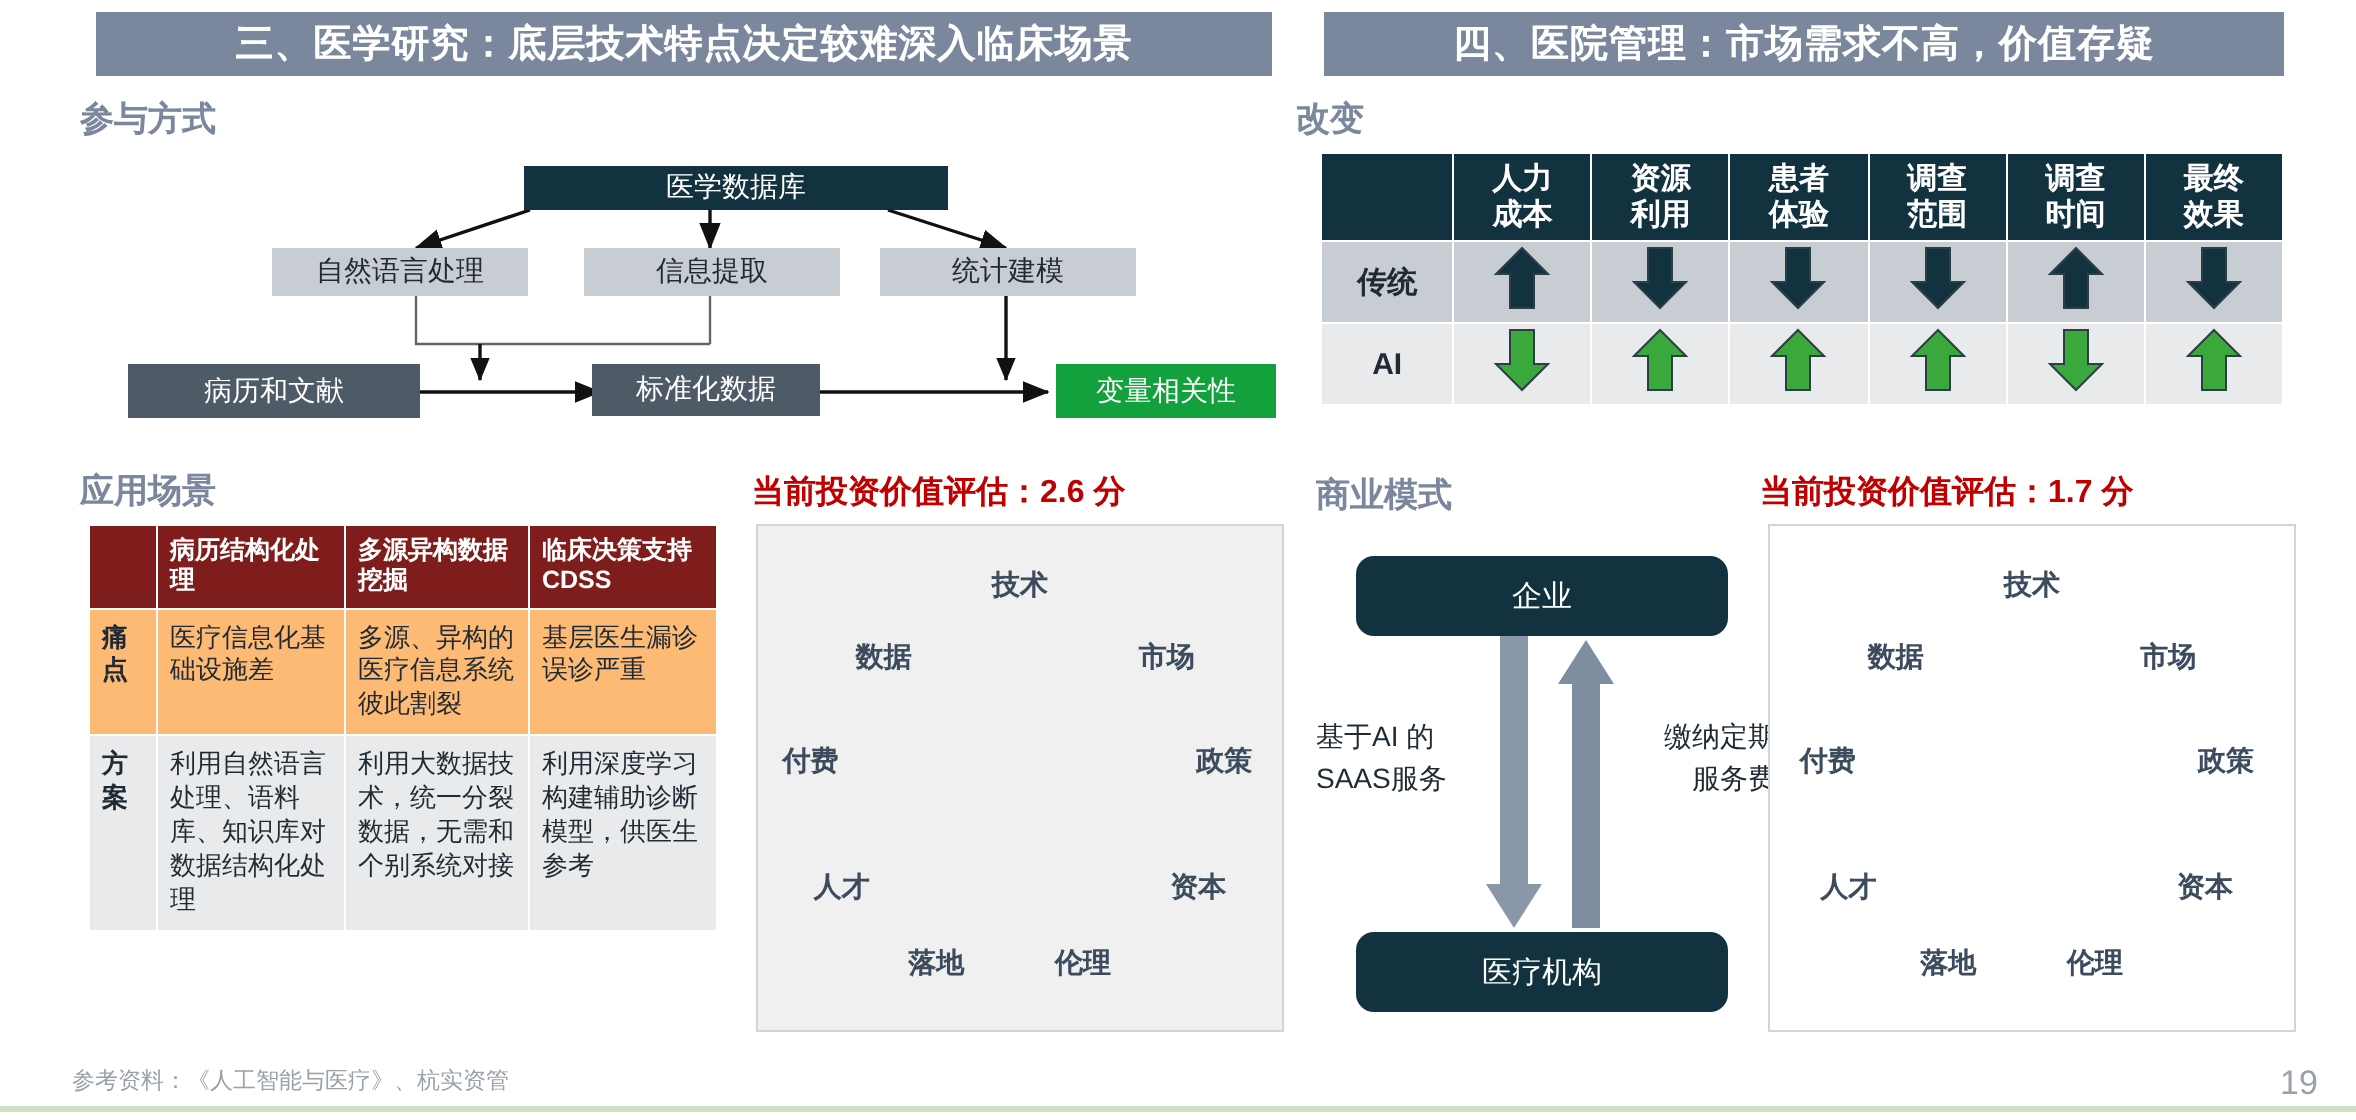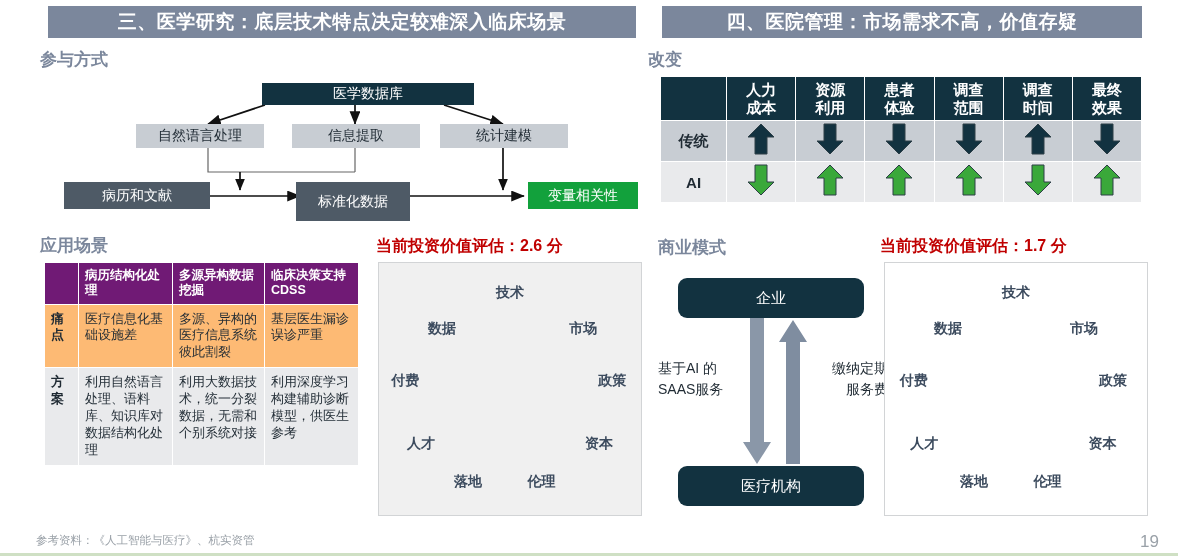--- a/index.html
+++ b/index.html
@@ -73,21 +73,21 @@
     pointer-events: none;
   }
 
   
   table.grid {
     position: absolute;
     border-collapse: collapse;
     table-layout: fixed;
   }
   table.grid th {
-    background: #701a75;
+    background: #7f1d1d;
     color: #ffffff;
     font-size: 12.5px;
     font-weight: 700;
     text-align: left;
     vertical-align: top;
     padding: 5px 6px;
     border: 1px solid #ffffff;
     line-height: 1.22;
   }
   table.grid td {
@@ -224,21 +224,21 @@
     <line x1="410" y1="196" x2="524" y2="196" stroke="#111111" stroke-width="1.7" marker-end="url(#ah)"></line>
   </svg>
 
   <div class="flow-box fb-dark" style="left:262px; top:83px; width:212px; height:22px;">医学数据库</div>
 
   <div class="flow-box fb-gray" style="left:136px; top:124px; width:128px; height:24px;">自然语言处理</div>
   <div class="flow-box fb-gray" style="left:292px; top:124px; width:128px; height:24px;">信息提取</div>
   <div class="flow-box fb-gray" style="left:440px; top:124px; width:128px; height:24px;">统计建模</div>
 
   <div class="flow-box fb-slate" style="left:64px;  top:182px; width:146px; height:27px;">病历和文献</div>
-  <div class="flow-box fb-slate" style="left:296px; top:182px; width:114px; height:39px;">标准化数据</div>
+  <div class="flow-box fb-slate" style="left:296px; top:182px; width:114px; height:26px;">标准化数据</div>
   <div class="flow-box fb-green" style="left:528px; top:182px; width:110px; height:27px;">变量相关性</div>
 
   <div class="section-heading" style="left:40px; top:234px;">应用场景</div>
 
   <table class="grid" style="left:44px; top:262px; width:314px;">
     <colgroup>
       <col style="width:34px">
         <col style="width:94px">
         <col style="width:92px">
         <col style="width:94px">

